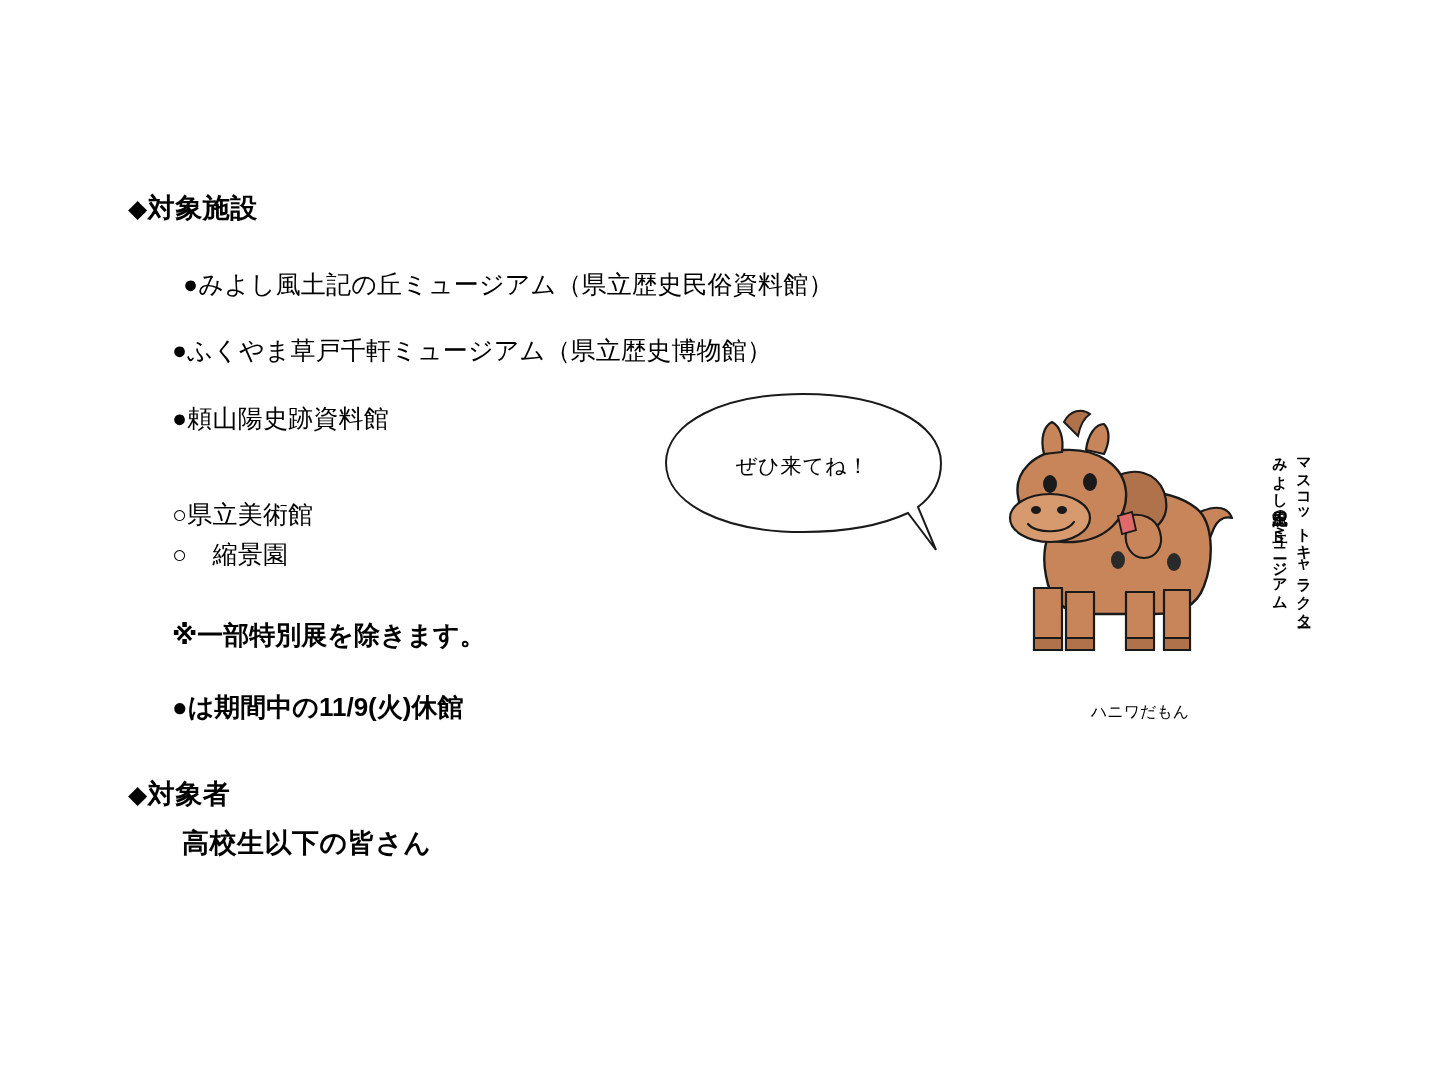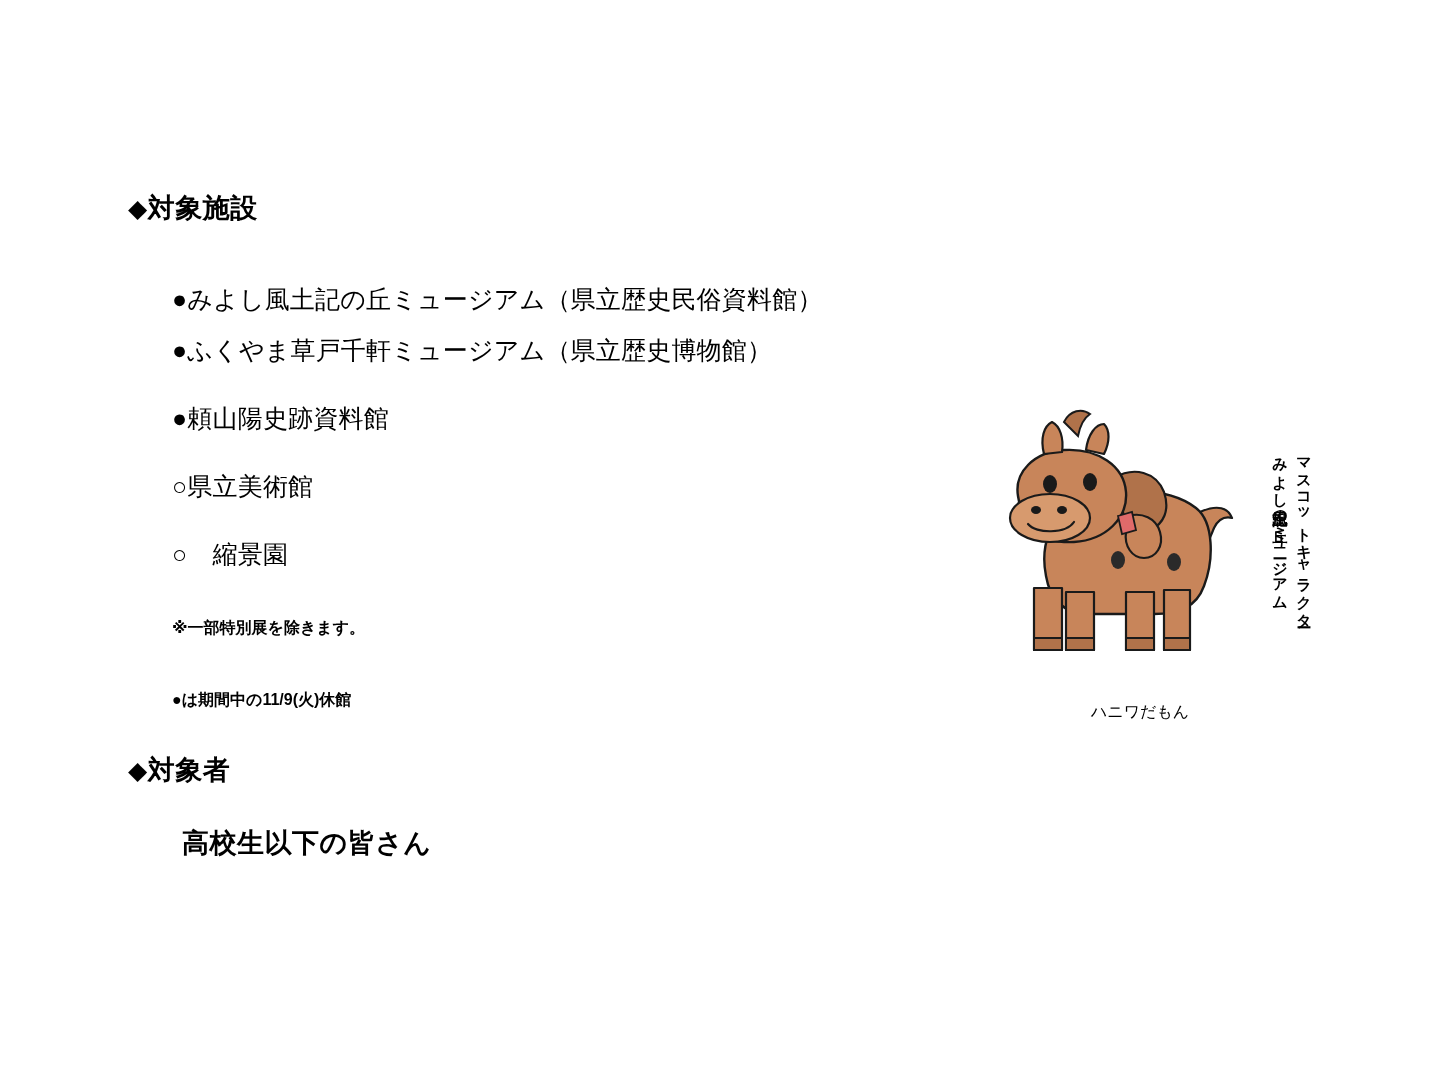--- a/index.html
+++ b/index.html
@@ -41,21 +41,21 @@
     left: 172px;
     font-size: 25px;
     font-weight: normal;
     white-space: nowrap;
     letter-spacing: 0.2px;
   }
 
   .note {
     position: absolute;
     left: 172px;
-    font-size: 16px;
+    font-size: 26px;
     font-weight: bold;
     white-space: nowrap;
   }
 
   .target-line {
     position: absolute;
     left: 182px;
     font-size: 27px;
     font-weight: bold;
     white-space: nowrap;
@@ -129,54 +129,60 @@
 </style>
 </head>
 <body>
 
 <div class="content">
 
   <div class="heading" style="left:128px; top:190px;">
     <span class="mark">◆</span><span>対象施設</span>
   </div>
 
-  <div class="facility-item" style="top:283px;">
+  <div class="facility-item" style="top:268px;margin-left:11px;">
     <span>●</span><span>みよし風土記の丘ミュージアム（県立歴史民俗資料館）</span>
   </div>
 
   <div class="facility-item" style="top:334px;">
     <span>●</span><span>ふくやま草戸千軒ミュージアム（県立歴史博物館）</span>
   </div>
 
   <div class="facility-item" style="top:402px;">
     <span>●</span><span>頼山陽史跡資料館</span>
   </div>
 
-  <div class="facility-item" style="top:470px;">
+  <div class="facility-item" style="top:498px;">
     <span>○</span><span>県立美術館</span>
   </div>
 
   <div class="facility-item" style="top:538px;">
     <span>○</span><span>　縮景園</span>
   </div>
 
   <div class="note" style="top:618px;">※一部特別展を除きます。</div>
 
   <div class="note" style="top:690px;">●は期間中の11/9(火)休館</div>
 
-  <div class="heading" style="left:128px; top:752px;">
+  <div class="heading" style="left:128px; top:776px;">
     <span class="mark">◆</span><span>対象者</span>
   </div>
 
   <div class="target-line" style="top:825px;">高校生以下の皆さん</div>
 
 </div>
 
 <div class="mascot-area">
 
+  <div class="speech-bubble">
+    <svg width="290" height="170" viewBox="0 0 290 170" xmlns="http://www.w3.org/2000/svg">
+      <path d="M143 4 C62 4 6 33 6 73 C6 113 62 142 143 142 C185 142 222 135 248 123 L276 160 L258 117 C274 105 281 90 281 73 C281 33 224 4 143 4 Z" fill="#ffffff" stroke="#1a1a1a" stroke-width="2"></path>
+    </svg>
+    <div class="bubble-text">ぜひ来てね！</div>
+  </div>
 
   <div class="mascot-img">
     <svg width="260" height="280" viewBox="0 0 260 280" xmlns="http://www.w3.org/2000/svg">
 
       <path d="M222 112 C240 104 250 108 254 118 C246 116 240 120 236 128 C232 138 228 148 222 152 Z" fill="#c8855a" stroke="#1a1a1a" stroke-width="2.2" stroke-linejoin="round"></path>
 
       <path d="M96 104 C130 86 190 86 218 108 C236 122 236 160 226 186 C218 208 200 214 176 214 L112 214 C86 214 72 200 68 176 C62 146 72 118 96 104 Z" fill="#c8855a" stroke="#1a1a1a" stroke-width="2.4" stroke-linejoin="round"></path>
 
       <path d="M186 190 L212 190 L212 250 L186 250 Z" fill="#c8855a" stroke="#1a1a1a" stroke-width="2.2" stroke-linejoin="round"></path>
       <path d="M148 192 L176 192 L176 250 L148 250 Z" fill="#c8855a" stroke="#1a1a1a" stroke-width="2.2" stroke-linejoin="round"></path>

